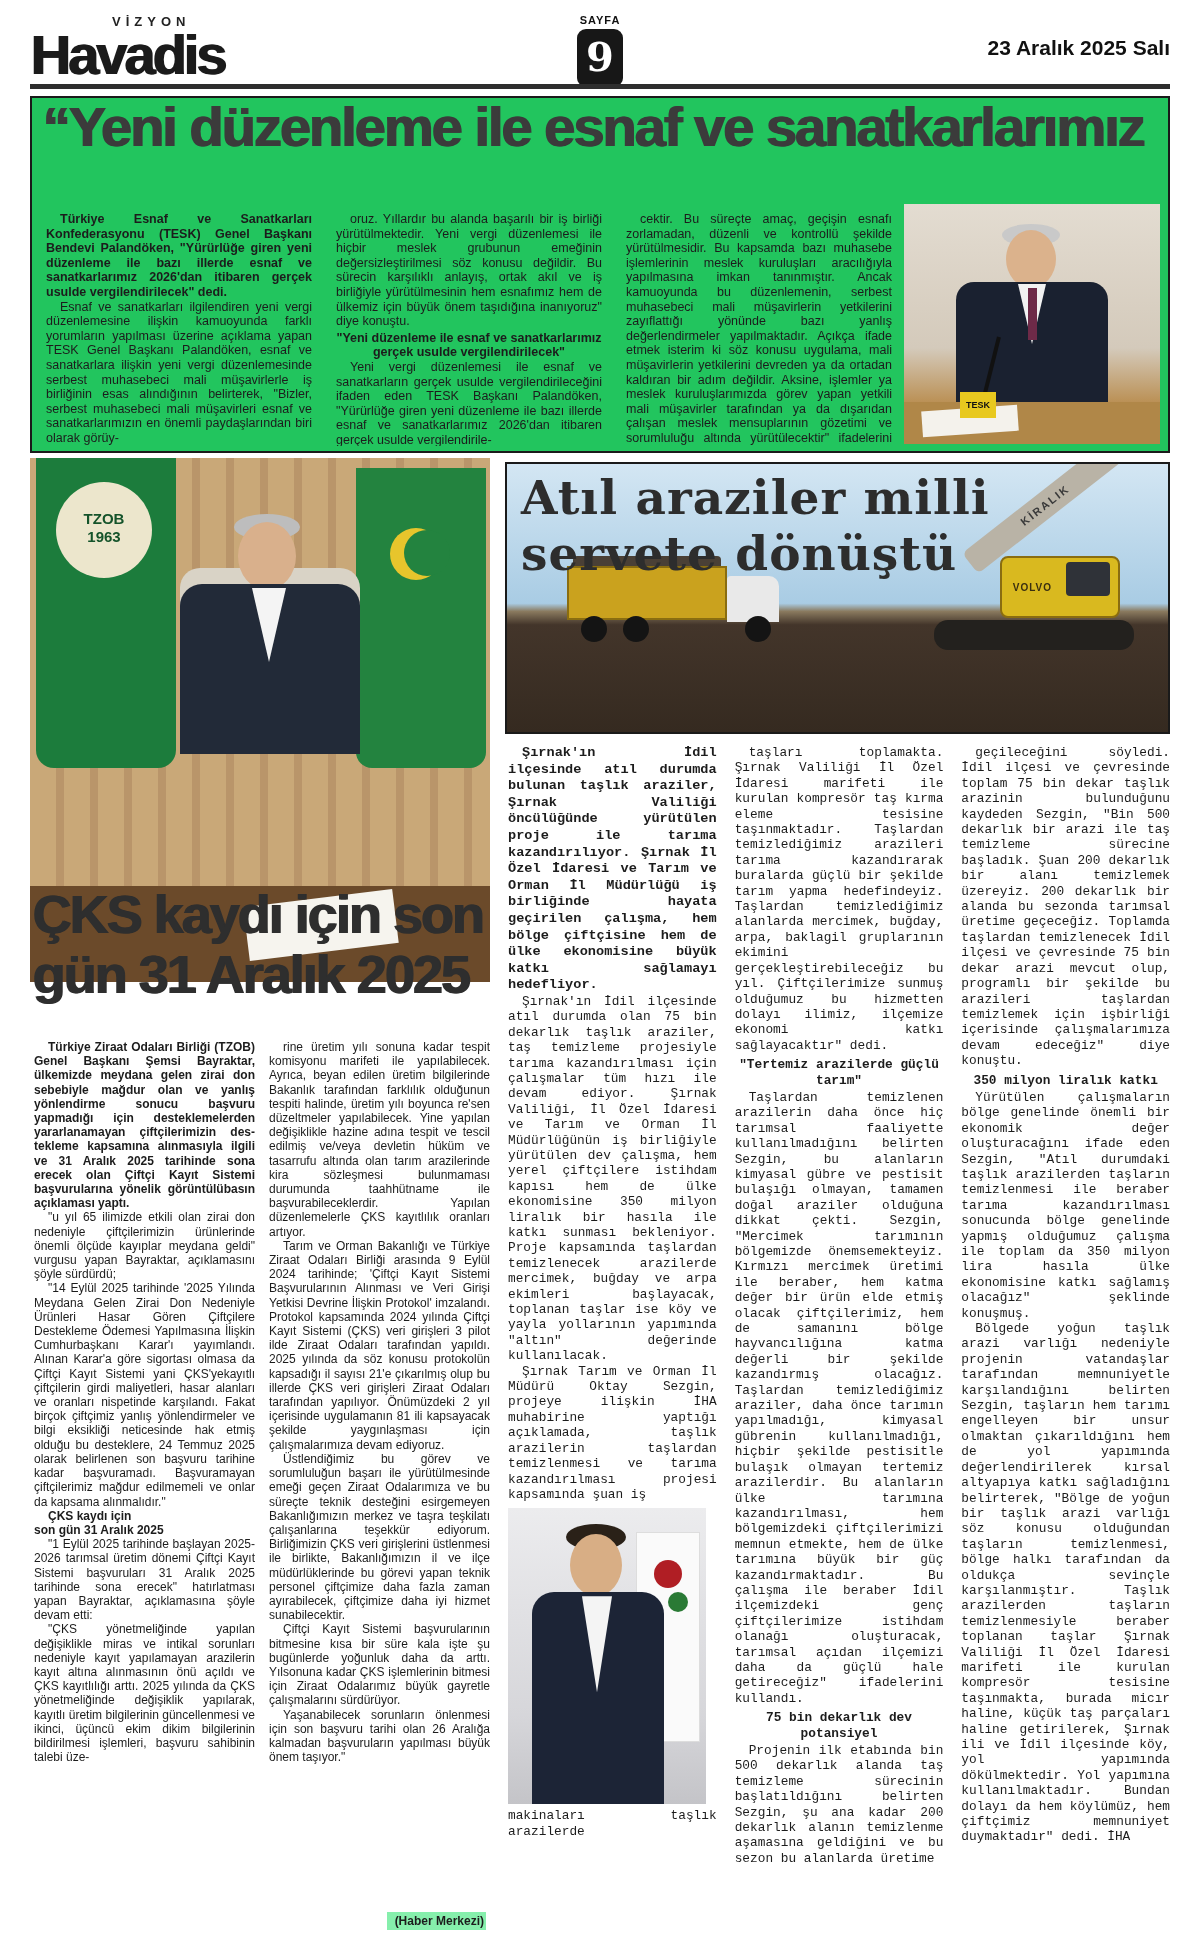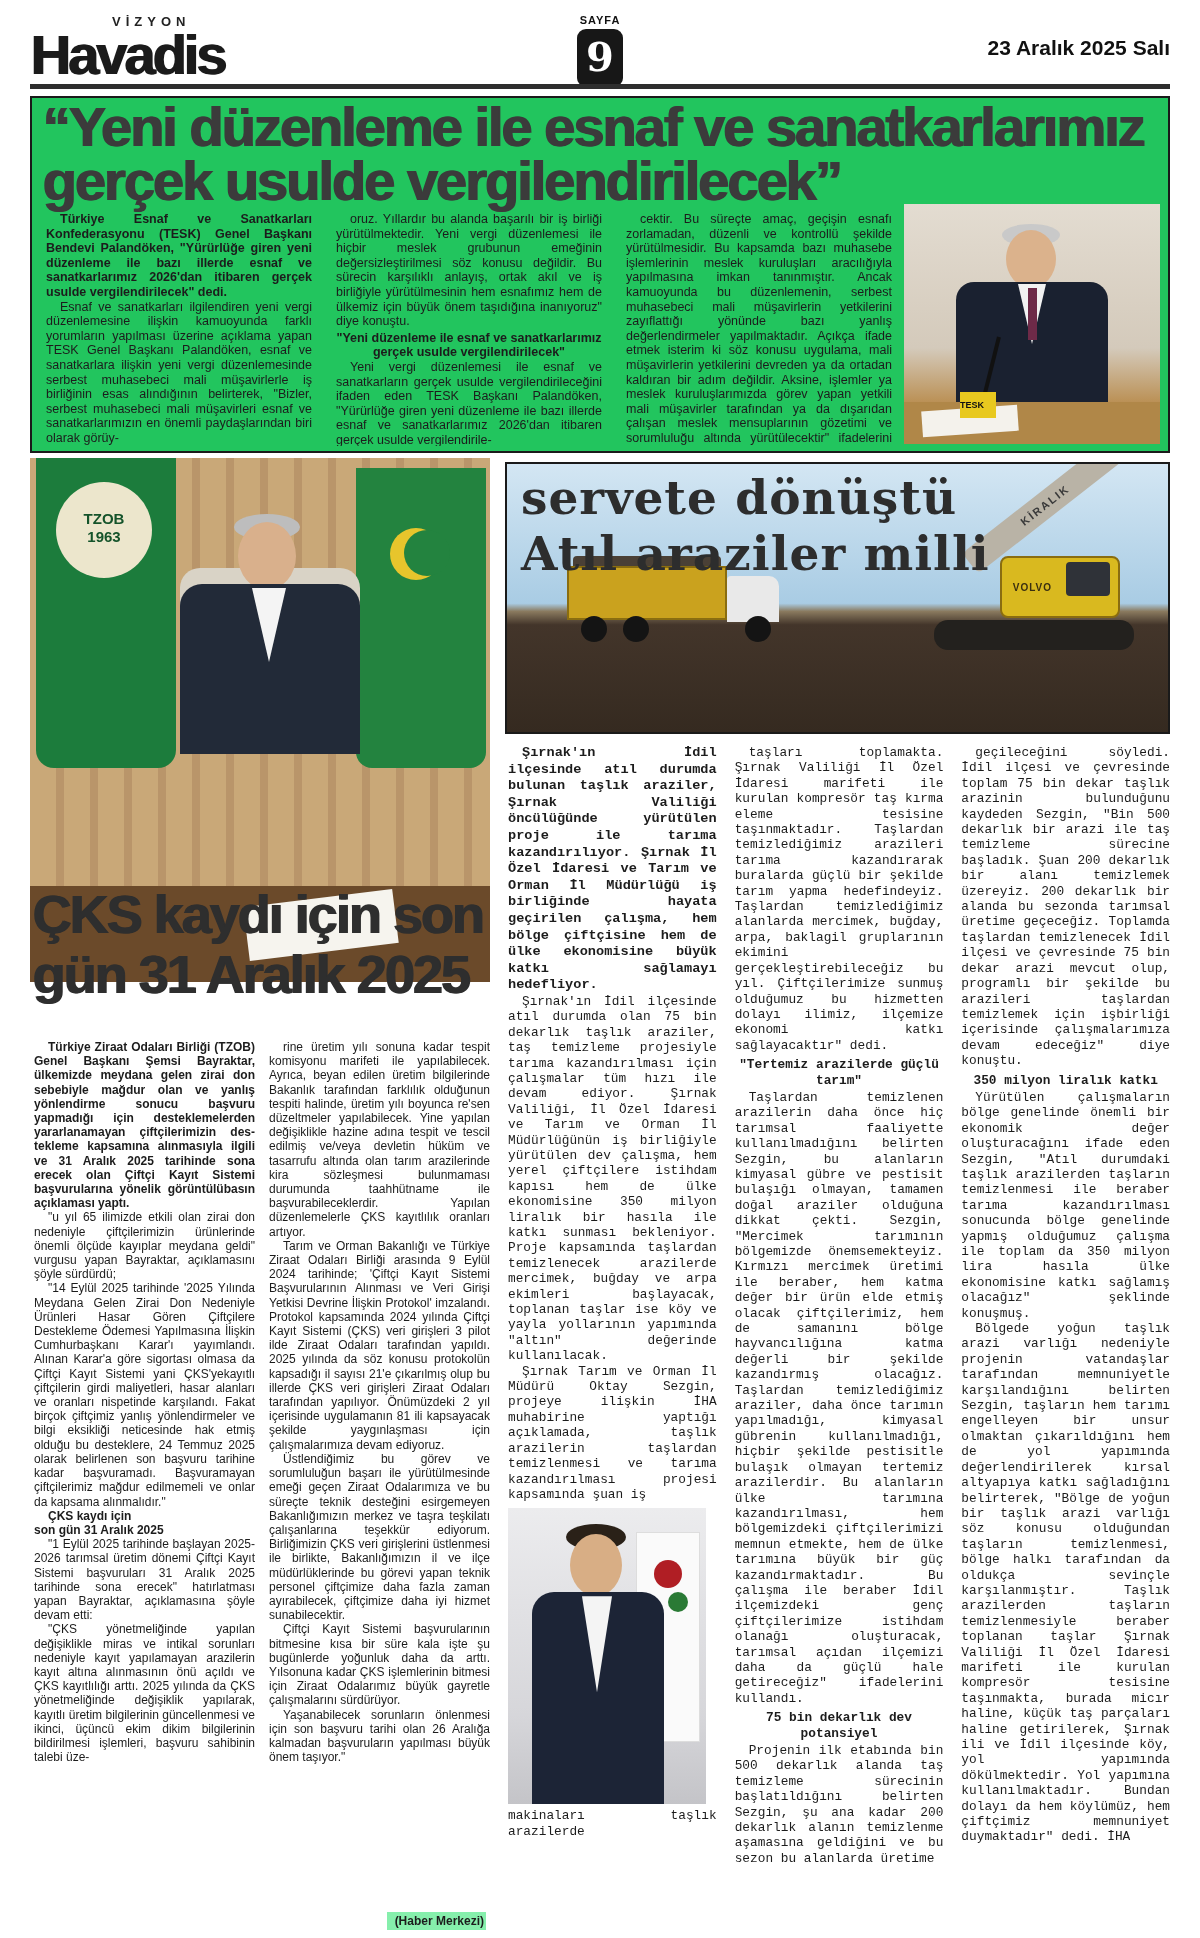--- a/index.html
+++ b/index.html
@@ -35,21 +35,21 @@
     background:linear-gradient(#e3dcd1 0%, #d4cabb 60%, #b98d4f 84%, #a9803f 100%); }
   .pal-head { position:absolute; left:102px; top:26px; width:50px; height:58px; border-radius:50%; background:#dbb28c; }
   .pal-hair { position:absolute; left:98px; top:20px; width:58px; height:22px; border-radius:50%; background:#c9c9c9; }
   .pal-body { position:absolute; left:52px; top:78px; width:152px; height:120px; border-radius:18px 18px 0 0; background:#1a2130; }
   .pal-shirt { position:absolute; left:114px; top:80px; width:28px; height:60px; background:#f2f2f2; clip-path:polygon(0 0,100% 0,50% 100%); }
   .pal-tie { position:absolute; left:124px; top:84px; width:9px; height:52px; background:#6e2a48; }
   .pal-desk { position:absolute; left:0; bottom:0; width:100%; height:42px; background:#b08748; }
   .pal-paper { position:absolute; left:18px; bottom:10px; width:96px; height:26px; background:#f4f2ec; transform:rotate(-4deg); }
   .pal-mic { position:absolute; left:84px; bottom:34px; width:4px; height:74px; background:#111; transform:rotate(14deg); }
   .pal-cube { position:absolute; left:56px; bottom:26px; width:36px; height:26px; background:#e8c91f; color:#111;
-    font-size:9px; font-weight:bold; line-height:26px; }
+    font-size:9px; font-weight:bold; text-align:center; line-height:26px; }
 
   
   .photo-tzob { position:absolute; left:30px; top:458px; width:460px; height:524px; overflow:hidden;
     background:repeating-linear-gradient(90deg,#c9a878 0 26px,#b9956a 26px 34px); }
   .tzob-flag-left { position:absolute; left:6px; top:0; width:140px; height:310px; background:#1c7c3c; border-radius:0 0 18px 18px; }
   .tzob-emblem { position:absolute; left:26px; top:24px; width:96px; height:96px; border-radius:50%; background:#ece6cc;
     color:#14532a; text-align:center; font-weight:bold; font-size:15px; line-height:1.2; padding-top:28px; white-space:pre-line; }
   .tzob-flag-right { position:absolute; right:4px; top:10px; width:130px; height:300px; background:#23833f; border-radius:0 0 16px 16px; }
   .tzob-crescent { position:absolute; right:48px; top:70px; width:52px; height:52px; border-radius:50%; background:#e7c52c; }
   .tzob-crescent::after { content:""; position:absolute; left:14px; top:2px; width:46px; height:46px; border-radius:50%; background:#23833f; }
@@ -112,21 +112,20 @@
   <div class="page-badge-wrap">
     <div class="page-badge-label">SAYFA</div>
     <div class="page-badge">9</div>
   </div>
   <div class="masthead-date">23 Aralık 2025 Salı</div>
   <div class="masthead-rule"></div>
 
   <div class="tesk-box">
     <div class="tesk-headline">
       <span style="display:block">“Yeni düzenleme ile esnaf ve sanatkarlarımız</span>
-      <span style="display:block">gerçek usulde vergilendirilecek”</span>
     </div>
     <div class="photo-palandoken">
       <div class="pal-hair"></div>
       <div class="pal-head"></div>
       <div class="pal-body"></div>
       <div class="pal-shirt"></div>
       <div class="pal-tie"></div>
       <div class="pal-desk"></div>
       <div class="pal-paper"></div>
       <div class="pal-mic"></div>
@@ -193,22 +192,22 @@
     <div class="exc-truck-cab"></div>
     <div class="exc-wheel" style="left:74px"></div>
     <div class="exc-wheel" style="left:116px"></div>
     <div class="exc-wheel" style="left:238px"></div>
     <div class="exc-arm">KİRALIK</div>
     <div class="exc-tracks"></div>
     <div class="exc-cab"></div>
     <div class="exc-cab-window"></div>
     <div class="exc-brand">VOLVO</div>
     <div class="atil-headline">
+      <span style="display:block">Atıl araziler milli</span>
       <span style="display:block">servete dönüştü</span>
-      <span style="display:block">Atıl araziler milli</span>
     </div>
   </div>
 
   <div class="atil-cols">
     <div class="atil-col">
       <p class="p lead">Şırnak'ın İdil ilçesinde atıl durumda bulunan taşlık araziler, Şırnak Valiliği öncülüğünde yürütülen proje ile tarıma kazandırılıyor. Şırnak İl Özel İdaresi ve Tarım ve Orman İl Müdürlüğü iş birliğinde hayata geçirilen çalışma, hem bölge çiftçisine hem de ülke ekonomisine büyük katkı sağlamayı hedefliyor.</p>
       <p class="p">Şırnak'ın İdil ilçesinde atıl durumda olan 75 bin dekarlık taşlık araziler, taş temizleme projesiyle tarıma kazandırılması için çalışmalar tüm hızı ile devam ediyor. Şırnak Valiliği, İl Özel İdaresi ve Tarım ve Orman İl Müdürlüğünün iş birliğiyle yürütülen dev çalışma, hem yerel çiftçilere istihdam kapısı hem de ülke ekonomisine 350 milyon liralık bir hasıla ile katkı sunması bekleniyor. Proje kapsamında taşlardan temizlenecek arazilerde mercimek, buğday ve arpa ekimleri başlayacak, toplanan taşlar ise köy ve yayla yollarının yapımında "altın" değerinde kullanılacak.</p>
       <p class="p">Şırnak Tarım ve Orman İl Müdürü Oktay Sezgin, projeye ilişkin İHA muhabirine yaptığı açıklamada, taşlık arazilerin taşlardan temizlenmesi ve tarıma kazandırılması projesi kapsamında şuan iş</p>
       <div class="photo-sezgin">
         <div class="sez-flag"></div>

